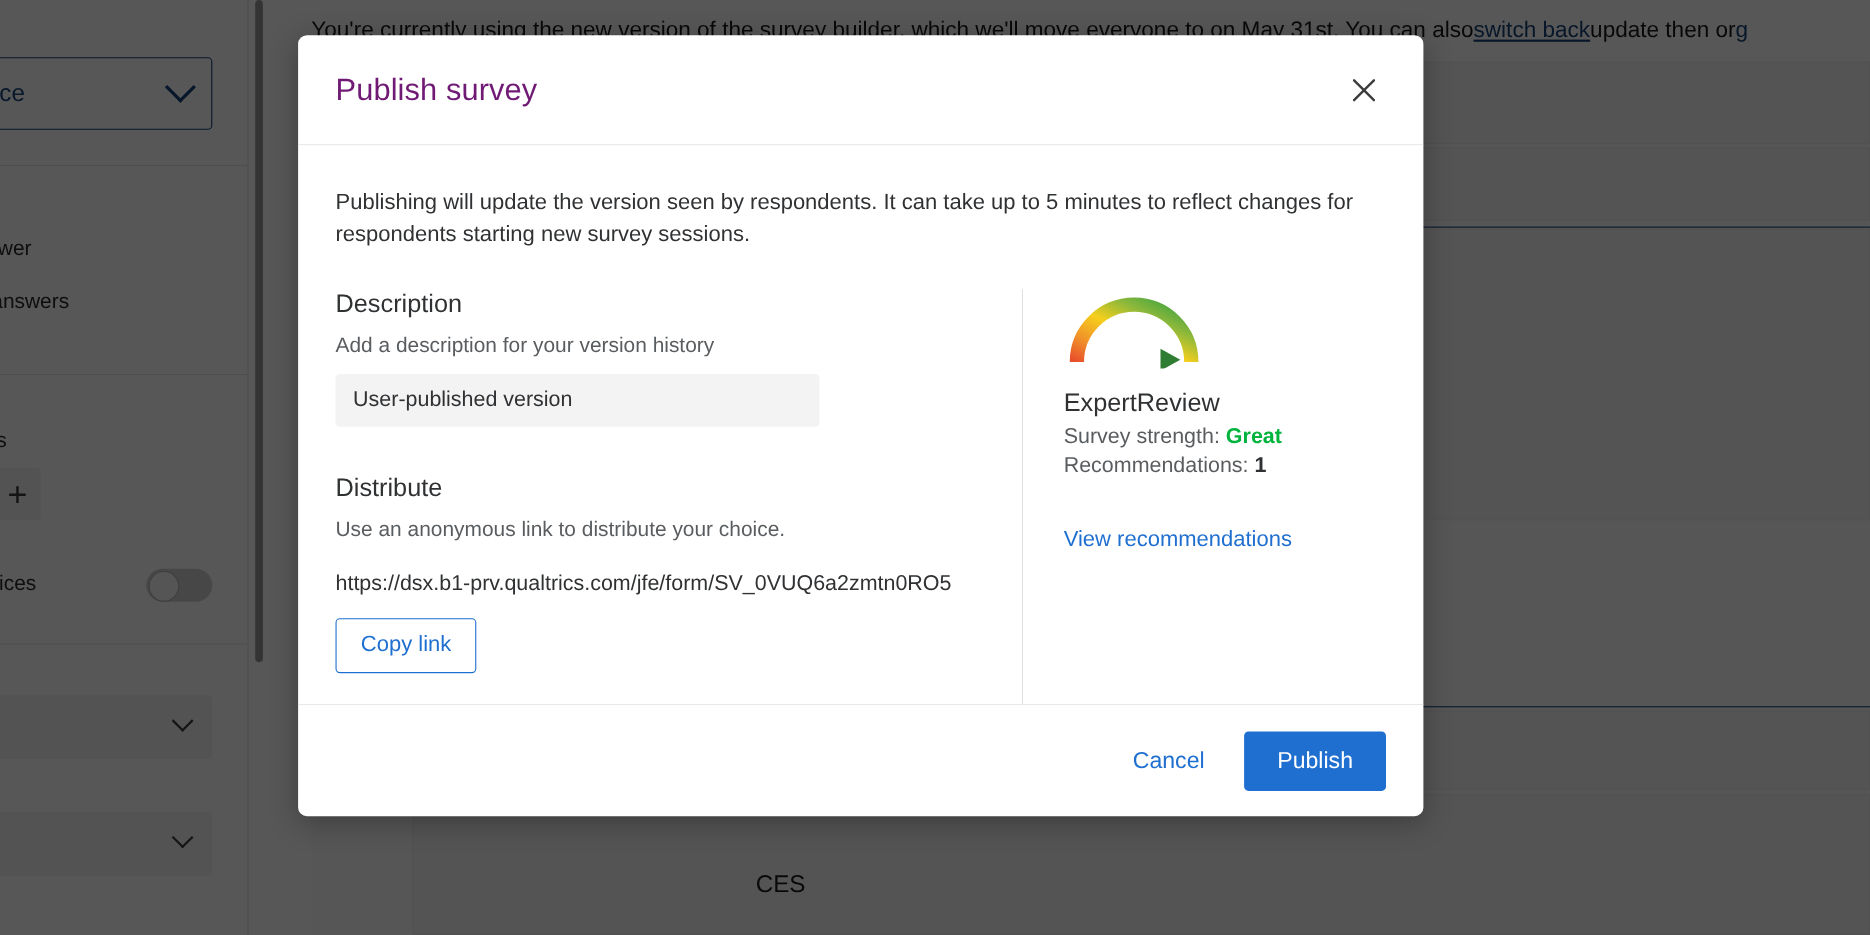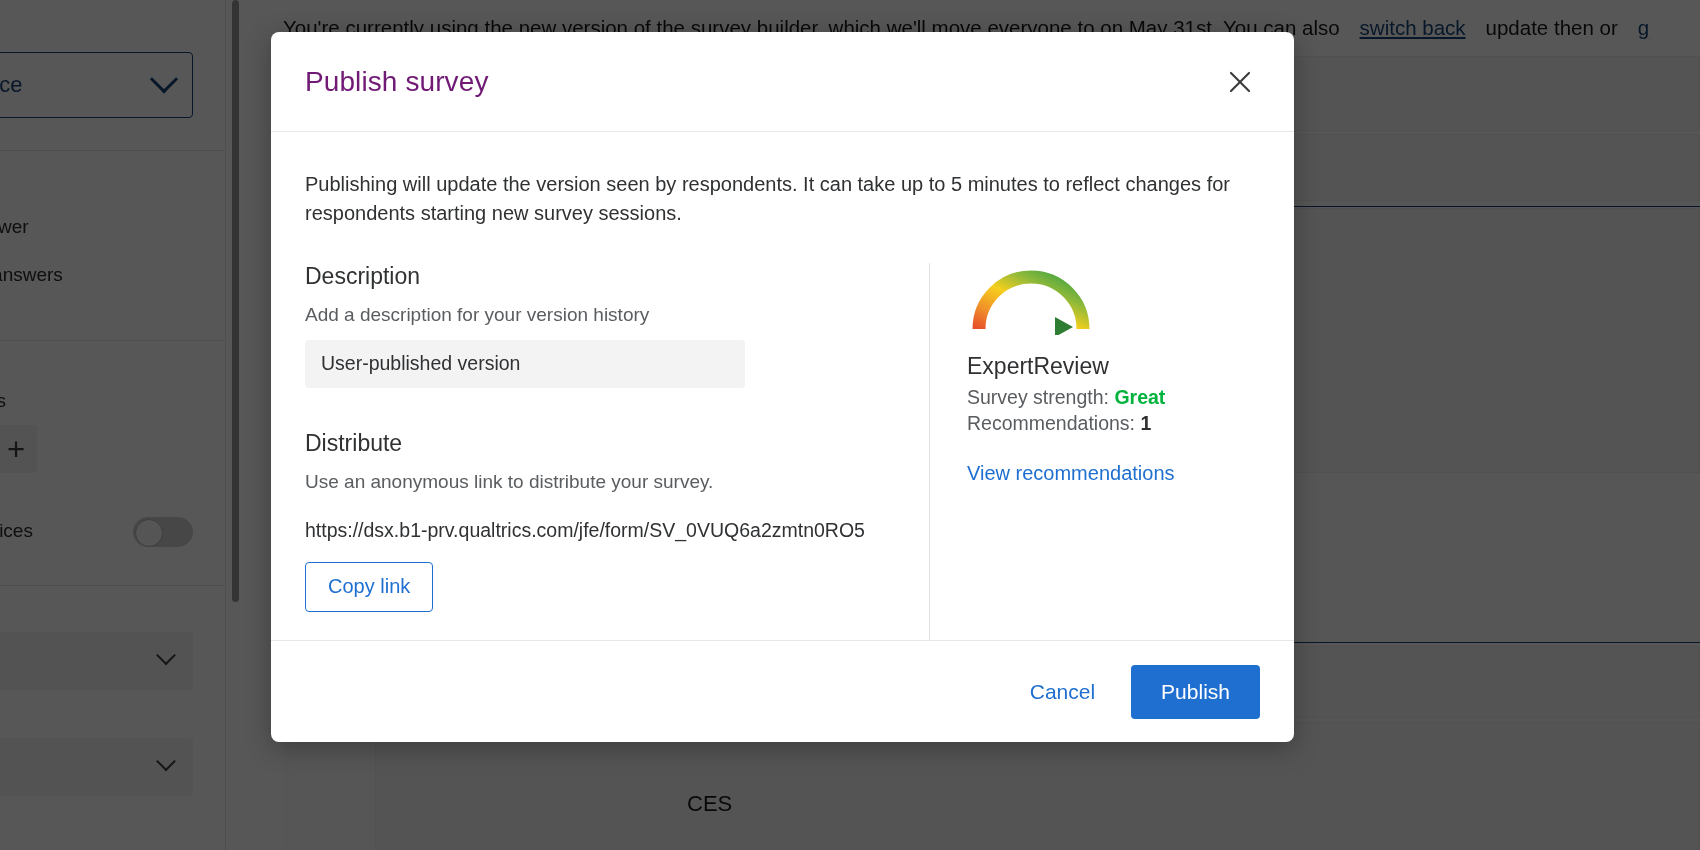--- a/index.html
+++ b/index.html
@@ -20,21 +20,20 @@
   .bg-banner {
     position: absolute;
     left: 0; top: 0;
     width: 1563px; height: 56px;
     background: #ffffff;
     display: flex; align-items: center;
     padding-left: 283px;
     font-size: 20.5px;
     color: #1a1a1a;
     white-space: nowrap;
-    gap: 20px;
   }
   .bg-banner a { color: #17457a; text-decoration: underline; }
 
   
   .bg-sidebar {
     position: absolute;
     left: 0; top: 0;
     width: 226px; height: 850px;
     background: #ffffff;
     border-right: 1px solid #e3e3e3;
@@ -232,21 +231,21 @@
   .er-name {
     font-size: 23px; color: #2f3133; margin-bottom: 6px;
   }
   .er-row {
     font-size: 19.5px; color: #5a5d60; margin-bottom: 3px;
   }
   .er-strength-val { color: #00b33c; font-weight: bold; }
   .er-rec-val { color: #2f3133; font-weight: bold; }
   .er-link {
     display: inline-block;
-    margin-top: 24px;
+    margin-top: 41px;
     font-size: 20px;
     color: #1f6fd0;
     text-decoration: none;
     cursor: pointer;
   }
 
   .modal-footer {
     flex: 0 0 102px;
     height: 102px;
     border-top: 1px solid #e8e8e8;
@@ -353,21 +352,21 @@
     <div class="cols">
 
       <div class="col-left">
 
         <div class="section-title">Description</div>
         <div class="section-sub">Add a description for your version history</div>
         <input class="desc-input" type="text" value="User-published version" placeholder="Add a description" style="">
 
         <div class="distribute-block">
           <div class="section-title">Distribute</div>
-          <div class="section-sub">Use an anonymous link to distribute your survey.</div>
+          <div class="section-sub">Use an anonymous link to distribute your choice.</div>
           <div class="link-url">https://dsx.b1-prv.qualtrics.com/jfe/form/SV_0VUQ6a2zmtn0RO5</div>
           <button class="copy-btn">Copy link</button>
         </div>
 
       </div>
 
       <div class="col-right">
 
         <div class="gauge-wrap">
           <svg viewBox="0 0 124 70" width="124" height="70" aria-hidden="true">

